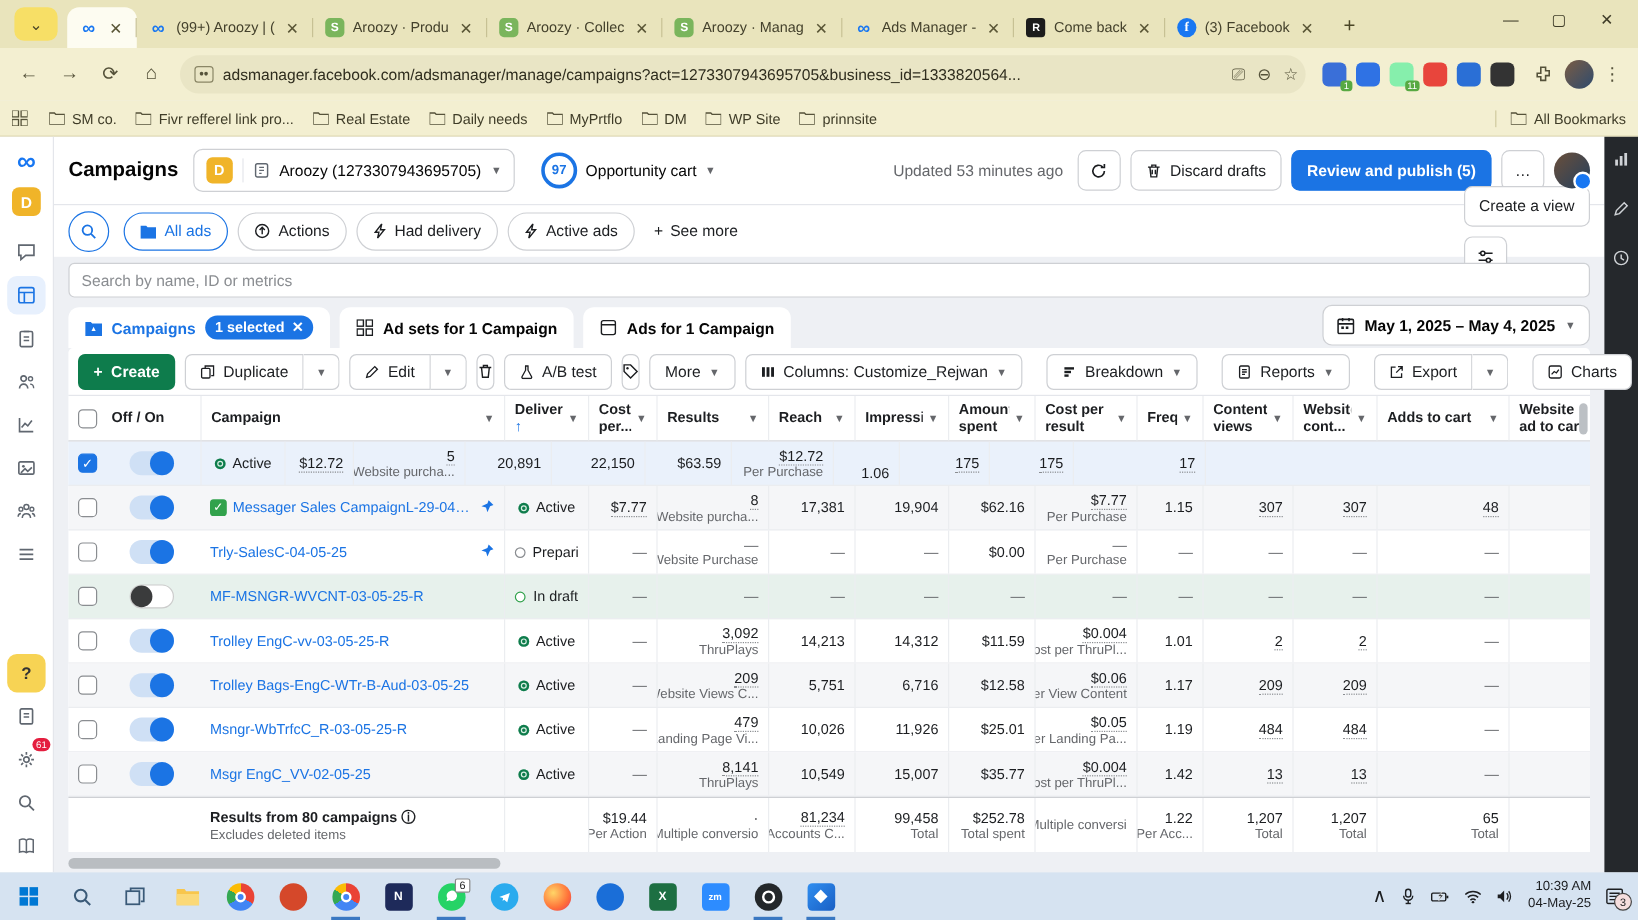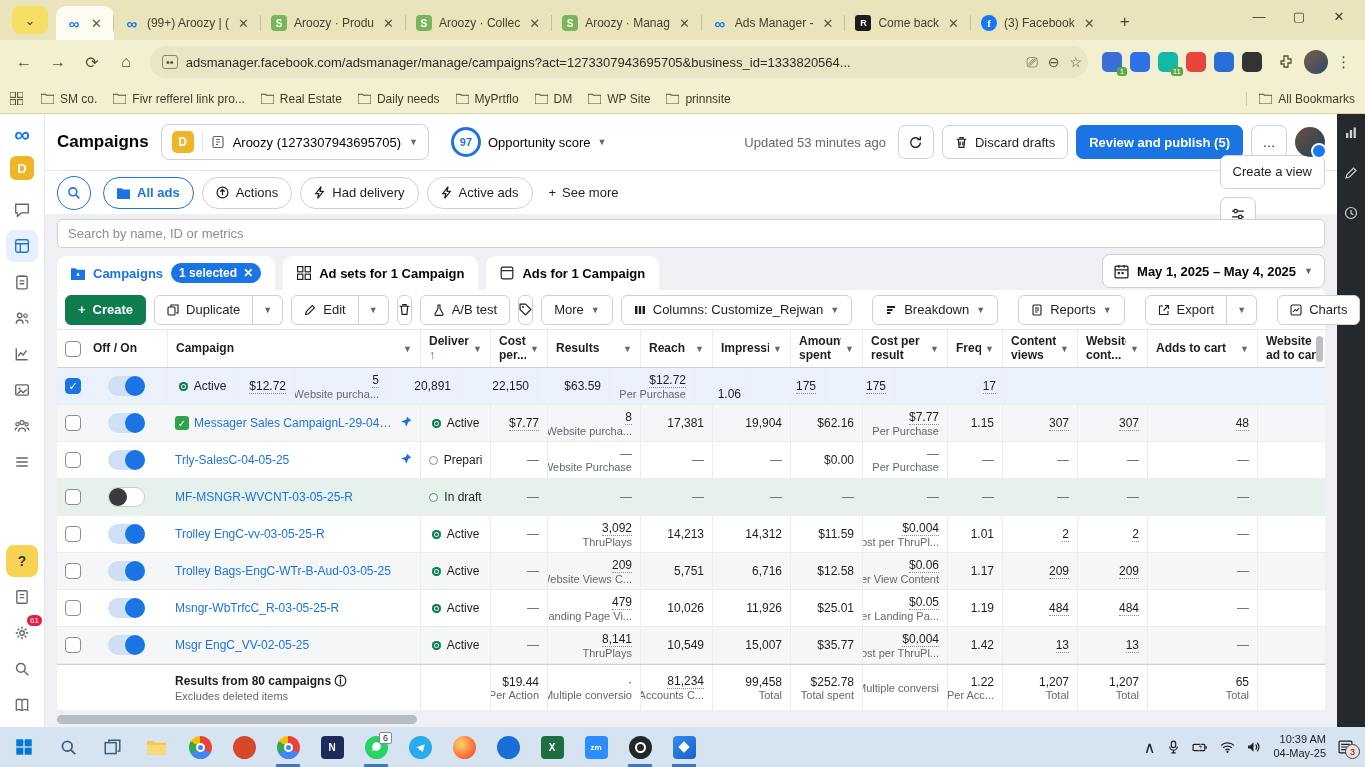--- a/index.html
+++ b/index.html
@@ -68,21 +68,21 @@
   .updated { font-size:13px; color:#65676b; margin-right:4px; }
   .btn { height:34px; border:1px solid #ced0d4; border-radius:7px; background:#fff; display:flex; align-items:center; gap:7px; padding:0 12px; font-size:13px; color:#1c1e21; cursor:pointer; white-space:nowrap; }
   .btn.icb { width:36px; padding:0; justify-content:center; }
   .btn.primary { background:#1b74e4; border-color:#1b74e4; color:#fff; font-weight:bold; }
   .avatar { width:30px; height:30px; border-radius:50%; background:linear-gradient(135deg,#6b4f3a,#24405e); position:relative; }
   .avatar::after { content:""; position:absolute; right:-2px; bottom:-2px; width:12px; height:12px; border-radius:50%; background:#1877f2; border:2px solid #fff; }
 
   .filterrow { height:44px; background:#fff; border-top:1px solid #e4e6eb; display:flex; align-items:center; gap:8px; padding:0 12px; flex-shrink:0; }
   .searchcirc { width:34px; height:34px; border-radius:50%; border:1px solid #1b74e4; color:#1b74e4; display:flex; align-items:center; justify-content:center; margin-right:4px; }
   .pill { height:32px; border:1px solid #ced0d4; border-radius:16px; background:#fff; display:flex; align-items:center; gap:7px; padding:0 13px; font-size:13px; color:#1c1e21; }
-  .pill.active { border-color:#1b74e4; color:#1b74e4; font-weight:bold; }
+  .pill.active { border-color:#1b74e4; color:#1b74e4; font-weight:normal; }
   .seemore { display:flex; align-items:center; gap:6px; font-size:13px; color:#1c1e21; padding:0 8px; }
   .fr-right { margin-left:auto; display:flex; gap:8px;flex-direction:column; }
 
   .searchrow { padding:5px 12px 4px; flex-shrink:0; }
   .searchinput { width:100%; height:29px; border:1px solid #ced0d4; border-radius:5px; padding:0 10px; font-size:13px; color:#1c1e21; background:#fff; font-family:"Liberation Sans",sans-serif; }
   .searchinput::placeholder { color:#8a8d91; }
 
   .tabsrow { height:38px; display:flex; align-items:flex-end; padding:0 12px; gap:8px; flex-shrink:0; }
   .etab { height:34px; background:#fff; border-radius:9px 9px 0 0; display:flex; align-items:center; gap:8px; padding:0 14px; font-size:13px; font-weight:bold; color:#050505; }
   .etab.active { color:#1b74e4; }
@@ -217,21 +217,21 @@
         <span>⎚</span>
         <span>⊖</span>
         <span>☆</span>
       </span>
     </div>
     <div class="extrow" id="extensions">
         <div class="extic" style="background: rgb(58, 111, 216);">
           <span class="extbadge">1</span>
         </div>
         <div class="extic" style="background: rgb(47, 114, 228);"></div>
-        <div class="extic" style="background: #14b8a6;">
+        <div class="extic" style="background: #86efac;">
           <span class="extbadge">11</span>
         </div>
         <div class="extic" style="background: rgb(232, 69, 60);"></div>
         <div class="extic" style="background: rgb(42, 111, 214);"></div>
         <div class="extic" style="background: rgb(51, 51, 51);"></div>
       </div>
     <div class="navbtn">
       <svg width="14" height="14" viewBox="0 0 14 14">
           <path d="M5 1h4v3h3v4h-3v4H5v-3H2V6h3z" fill="none" stroke="#55523a" stroke-width="1.3"></path>
         </svg>
@@ -400,21 +400,21 @@
           <span class="acct-sep"></span>
           <svg width="14" height="14" viewBox="0 0 14 14">
               <rect x="2" y="1.5" width="10" height="11" rx="1.5" fill="none" stroke="#606770" stroke-width="1.2"></rect>
               <path d="M5 4.5h4M5 7h4M5 9.5h2" stroke="#606770" stroke-width="1.2"></path>
             </svg>
           <span class="acct-name">Aroozy (1273307943695705)</span>
           <span class="caret">▼</span>
         </div>
         <div class="score">
           <span class="score-circ">97</span>
-          <span class="score-lab">Opportunity score</span>
+          <span class="score-lab">Opportunity cart</span>
           <span class="caret">▼</span>
         </div>
         <div class="hdr-right">
           <span class="updated">Updated 53 minutes ago</span>
           <button class="btn icb">
             <svg width="15" height="15" viewBox="0 0 14 14">
                 <path d="M11.5 7a4.5 4.5 0 1 1-1.4-3.2M11.5 1.5v2.8H8.7" fill="none" stroke="#1c1e21" stroke-width="1.3"></path>
               </svg>
           </button>
           <button class="btn">

